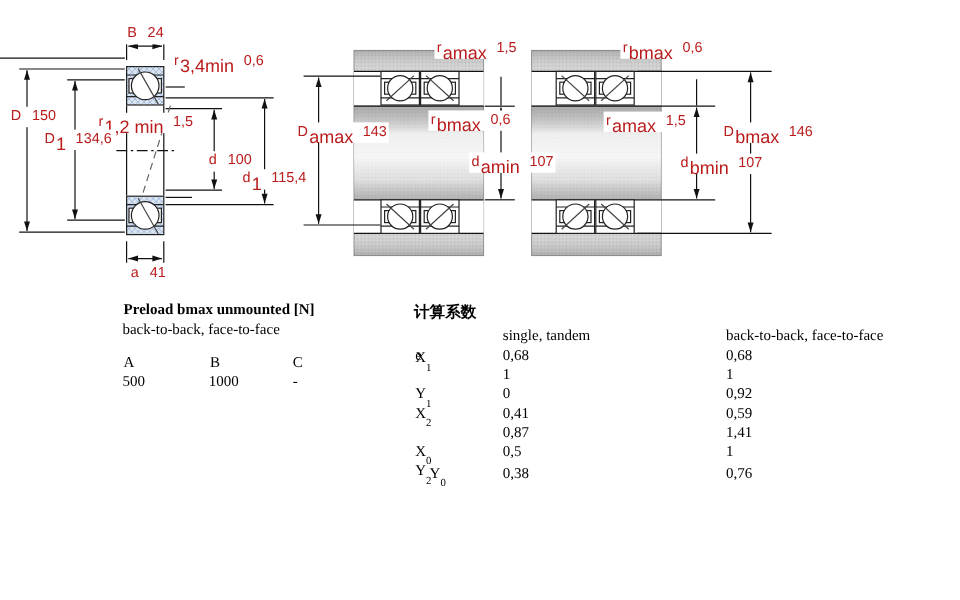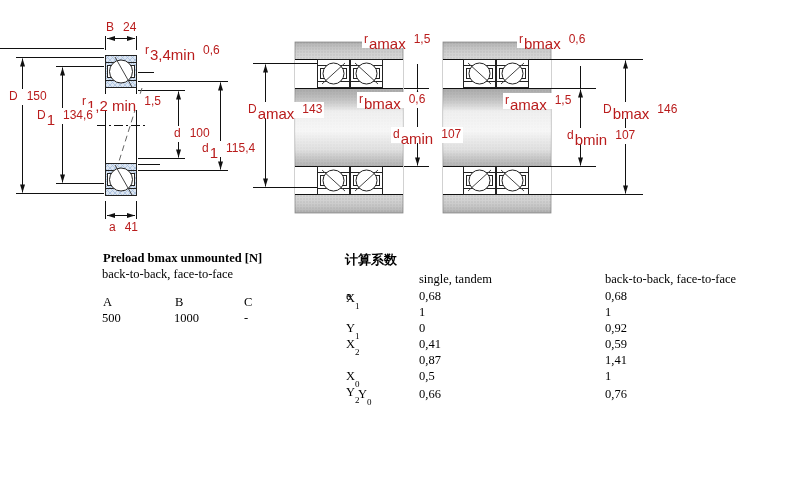--- a/index.html
+++ b/index.html
@@ -226,17 +226,17 @@
 
   <span class="tserif" style="left:346px;top:353px;margin-top:32px;"><span>Y</span><sub>2</sub></span>
   <span class="tserif" style="left:419px;top:353px;">0,87</span>
   <span class="tserif" style="left:605px;top:353px;">1,41</span>
 
   <span class="tserif" style="left:346px;top:369px;"><span>X</span><sub>0</sub></span>
   <span class="tserif" style="left:419px;top:369px;">0,5</span>
   <span class="tserif" style="left:605px;top:369px;">1</span>
 
   <span class="tserif" style="left:346px;top:387px;margin-left:12px;"><span>Y</span><sub>0</sub></span>
-  <span class="tserif" style="left:419px;top:387px;">0,66</span>
+  <span class="tserif" style="left:419px;top:387px;">0,38</span>
   <span class="tserif" style="left:605px;top:387px;">0,76</span>
 </div>
 
 </div>
 
 </body></html>

